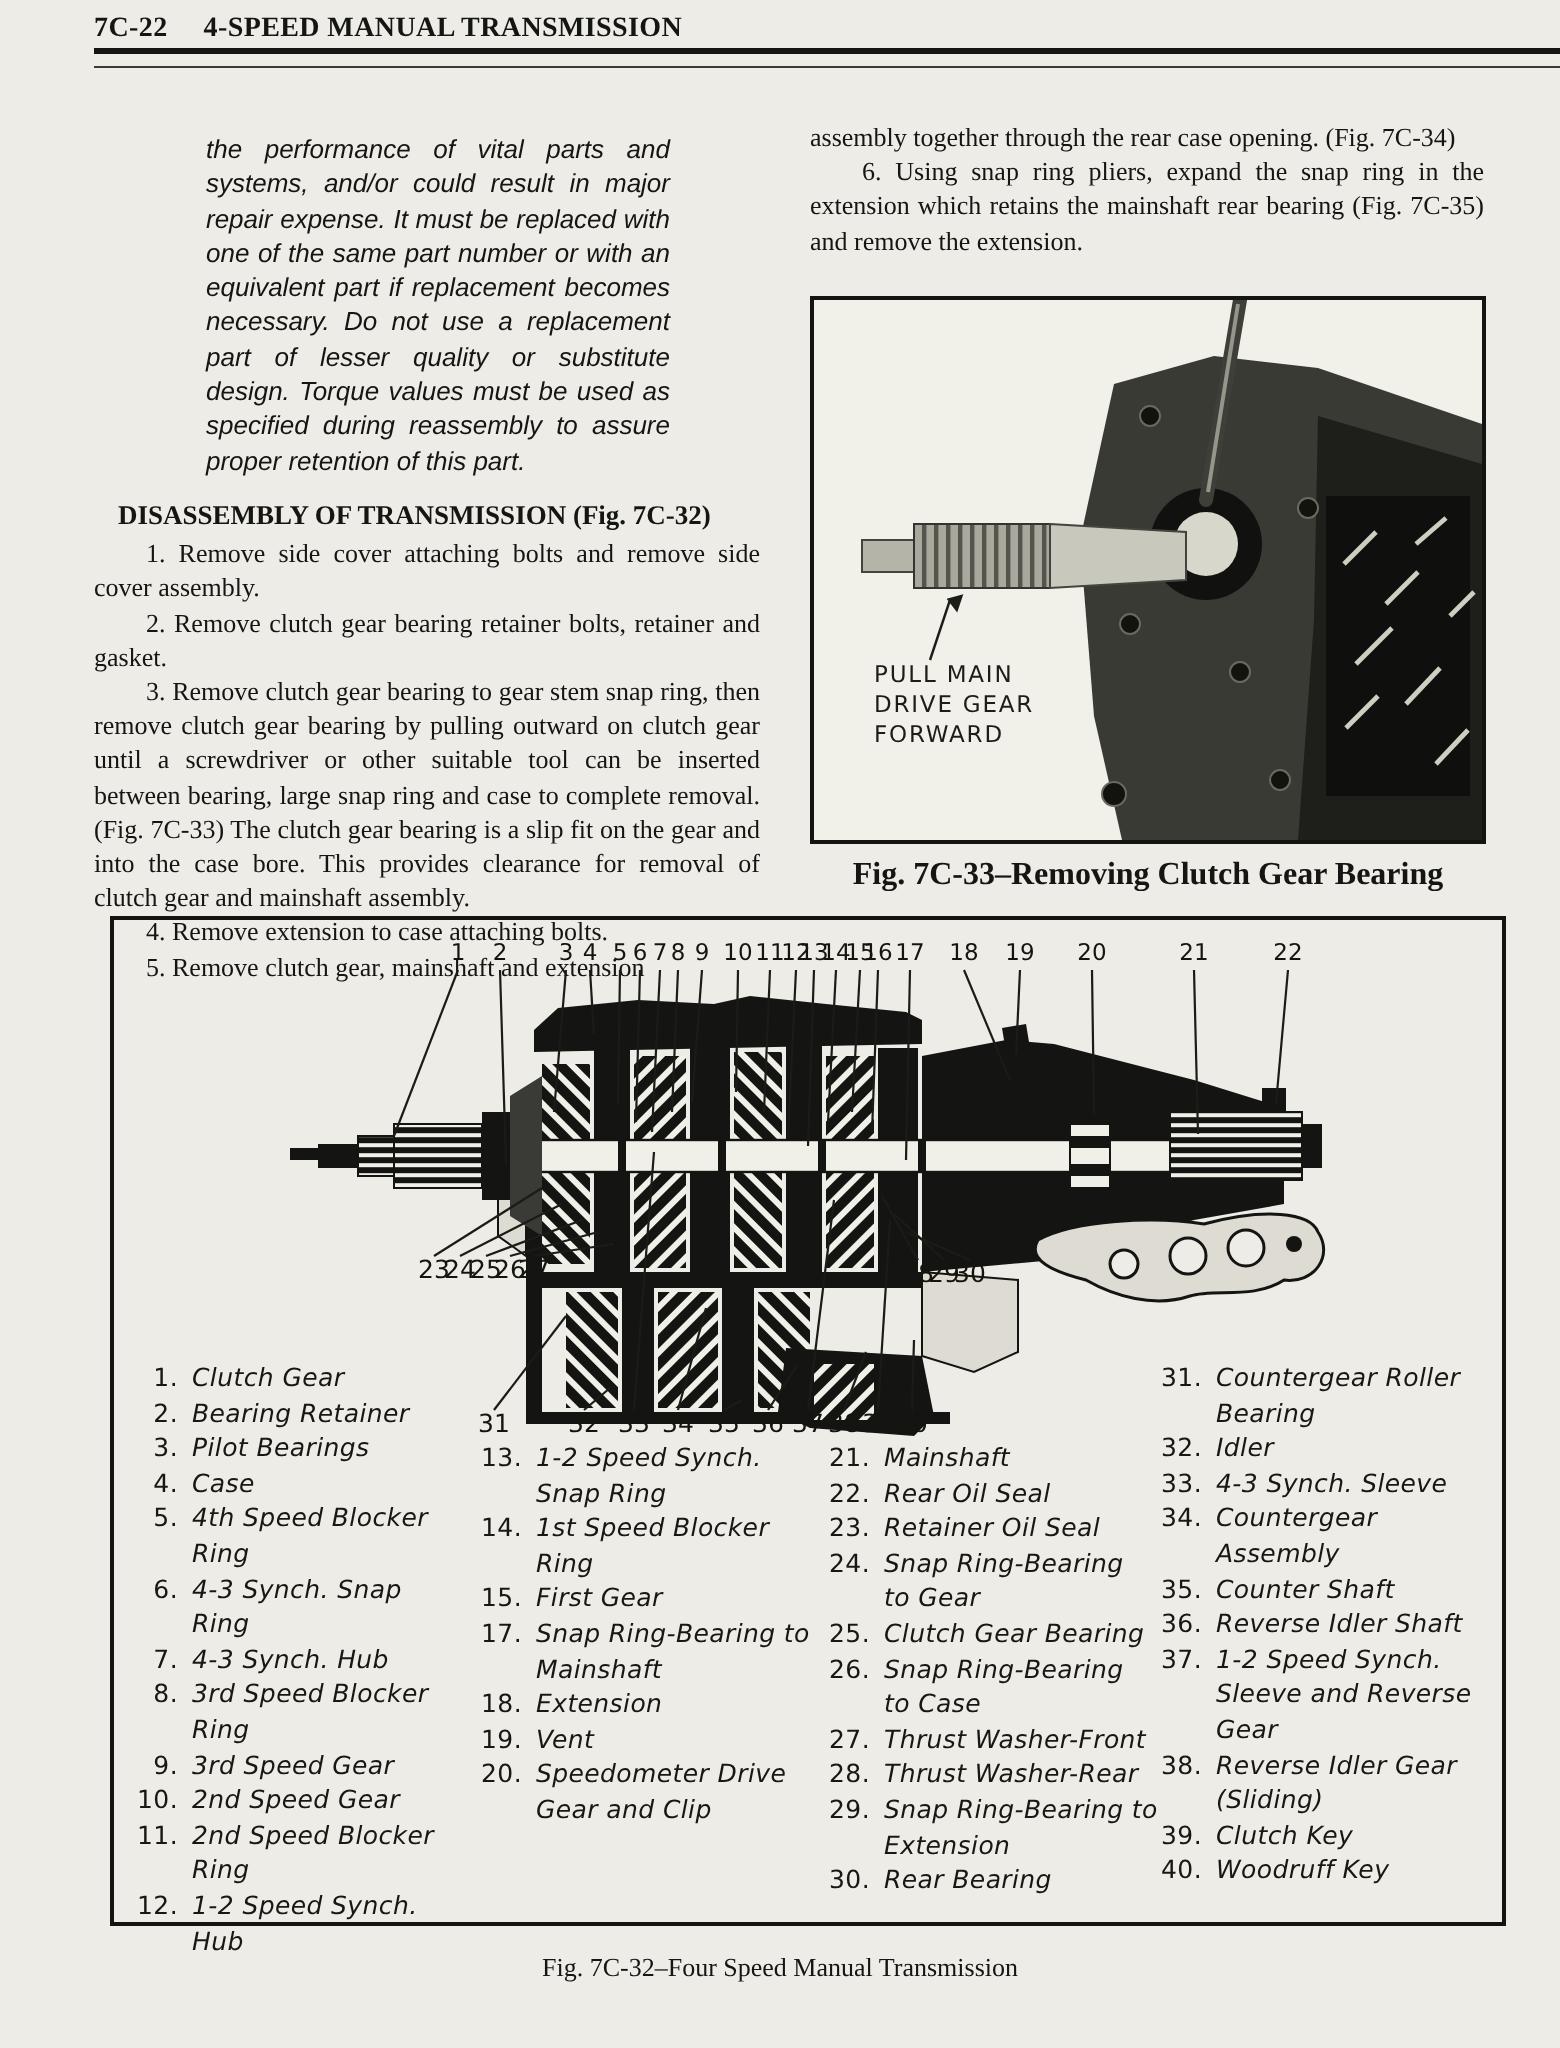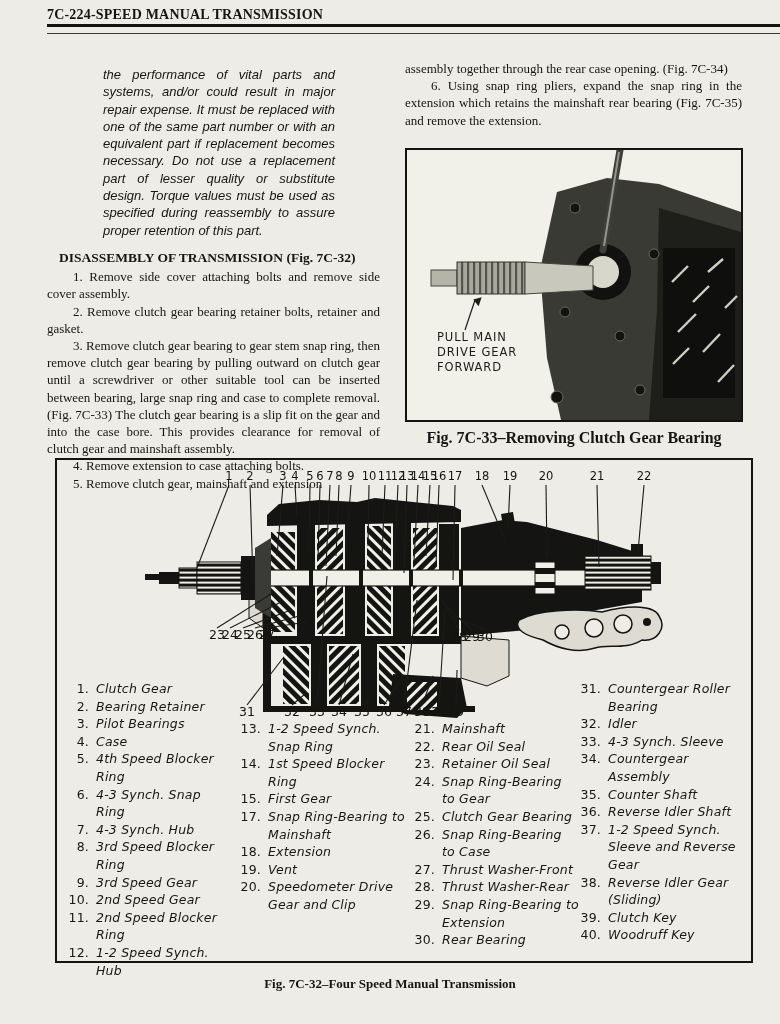--- a/index.html
+++ b/index.html
@@ -1,20 +1,20 @@
 <!DOCTYPE html>
 <html><head>
 <meta charset="utf-8">
 <style>
   html,body{margin:0;padding:0;background:#b9b8b2;}
   .page{position:relative;width:780px;height:1024px;background:#edecE6;background:#edece6;
         font-family:"Liberation Serif",serif;color:#151513;overflow:hidden;}
   
   .hdr{position:absolute;left:47px;top:7px;width:726px;font-weight:bold;font-size:14px;letter-spacing:.2px;}
-  .hdr .pgnum{text-align:center;}
+  .hdr .pgnum{margin-right:18px;text-align:center;}
   .hdr-rule{position:absolute;left:47px;top:24px;width:733px;height:6px;
             border-top:3px solid #141412;border-bottom:1px solid #3a3a36;}
   
   .col-left{position:absolute;left:47px;top:60px;width:333px;font-size:13px;line-height:17.2px;text-align:justify;}
   .col-right{position:absolute;left:405px;top:60px;width:337px;font-size:13px;line-height:17.2px;text-align:justify;}
   .italic-block{margin:6px 0 10px 56px;width:232px;font-family:"Liberation Sans",sans-serif;
                 font-style:italic;font-size:13px;line-height:17.3px;text-align:justify;}
   .sect-head{margin:8px 0 2px 12px;font-size:13.5px;font-weight:bold;text-align:left;}
   p.step{margin:0;text-indent:26px;}
   p.cont{margin:0;text-indent:0;}
@@ -30,21 +30,21 @@
   .fig32-box svg.diagram{position:absolute;left:0;top:0;width:694px;height:501px;}
   .pcol{position:absolute;font-family:"DejaVu Sans",sans-serif;font-size:12.5px;line-height:17.6px;
         letter-spacing:.2px;color:#171713;}
   .pcol.c1{left:6px;top:220px;width:170px;}
   .pcol.c2{left:178px;top:260px;width:172px;}
   .pcol.c3{left:352px;top:260px;width:172px;}
   .pcol.c4{left:518px;top:220px;width:172px;}
   .pitem{display:flex;}
   .pnum{flex:none;width:26px;text-align:right;padding-right:7px;}
   .ptxt{white-space:pre-line;font-style:italic;}
-  .fig32-cap{position:absolute;left:0;top:976px;width:780px;text-align:center;font-weight:bold;font-size:13px;}
+  .fig32-cap{position:absolute;left:0;top:976px;width:780px;text-align:center;font-weight:normal;font-size:13px;}
 </style>
 </head>
 <body>
 
 <div class="page">
 
   <div class="hdr">
     <span class="pgnum">7C-22</span><span>4-SPEED MANUAL TRANSMISSION</span>
   </div>
   <div class="hdr-rule"></div>

